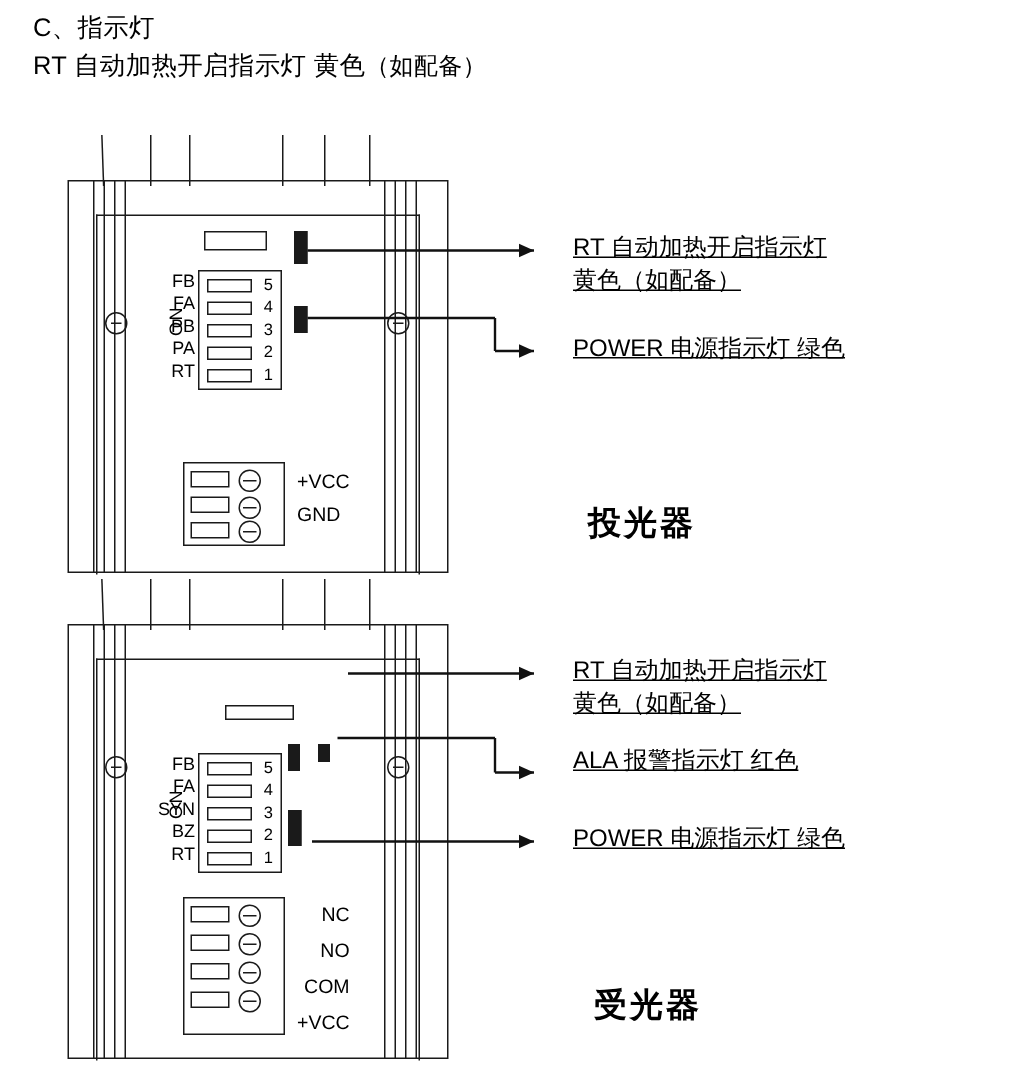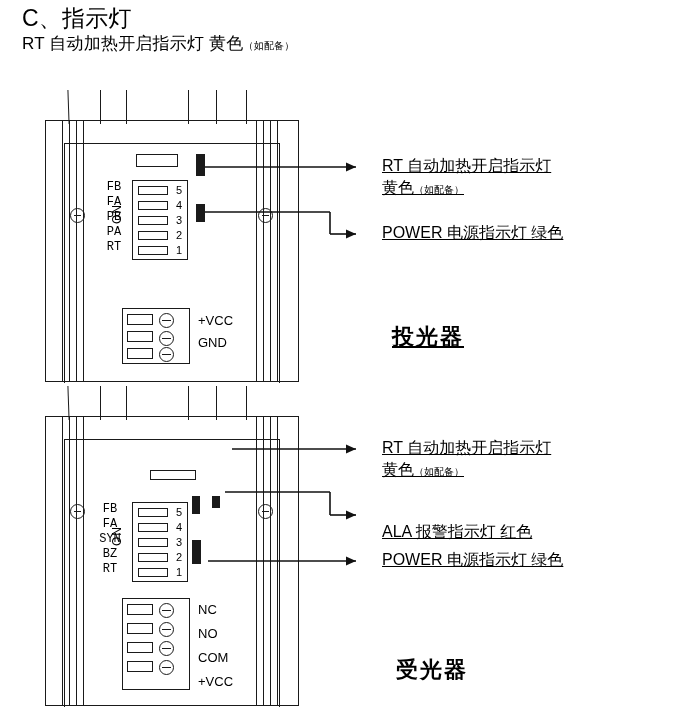--- a/index.html
+++ b/index.html
@@ -17,30 +17,30 @@
   }
 
   
   .header {
     position: absolute;
     left: 22px;
     top: 6px;
     width: 640px;
   }
   .header .line {
-    font-size: 23px;
+    font-size: 17px;
     line-height: 25px;
     white-space: nowrap;
     letter-spacing: 0.2px;
   }
   .header .line.small-note {
     font-size: 17px;
   }
   .note-small {
-    font-size: 10px;
+    font-size: 16px;
   }
 
   
   .figure {
     position: absolute;
   }
   .fig1 { left: 40px; top: 112px; }
   .fig2 { left: 40px; top: 408px; }
 
   .device {
@@ -169,24 +169,23 @@
   .dip .num.n3 { top: 34px; }
   .dip .num.n4 { top: 49px; }
   .dip .num.n5 { top: 64px; }
 
   
   .dip-labels {
     position: absolute;
     left: 58px;
     top: 68px;
     width: 32px;
-    text-align: center;
+    text-align: right;
     font-size: 12px;
     line-height: 15px;
-    font-family: Liberation Mono, monospace;
   }
   .dip-labels div { height: 15px; }
 
   
   .on-text {
     position: absolute;
     left: 70px;
     top: 112px;
     font-size: 12px;
     transform: rotate(-90deg);
@@ -389,21 +388,21 @@
     <div class="terminal" style="top:190px; height:92px;">
       <div class="cell" style="top:5px;"></div>
       <div class="cell" style="top:24px;"></div>
       <div class="cell" style="top:43px;"></div>
       <div class="cell" style="top:62px;"></div>
       <div class="screwhole" style="top:4px;"></div>
       <div class="screwhole" style="top:23px;"></div>
       <div class="screwhole" style="top:42px;"></div>
       <div class="screwhole" style="top:61px;"></div>
     </div>
-    <div class="term-labels" style="left:158px; top:190px; line-height:24px;">
+    <div class="term-labels" style="left:158px; top:190px; line-height:24px;text-align:right;">
       <div>NC</div>
       <div>NO</div>
       <div>COM</div>
       <div>+VCC</div>
     </div>
   </div>
 </div>
 
 <svg class="leaders" viewBox="0 0 683 712">
 
@@ -438,22 +437,22 @@
   <div>POWER 电源指示灯 绿色</div>
 </div>
 
 <div class="callout" style="left:382px; top:437px;">
   <div>RT 自动加热开启指示灯</div>
   <div>
     <span>黄色</span><span class="note-small">（如配备）</span>
   </div>
 </div>
 
-<div class="callout" style="left:382px; top:521px;">
+<div class="callout" style="left:382px; top:497px;">
   <div>ALA 报警指示灯 红色</div>
 </div>
 
 <div class="callout" style="left:382px; top:549px;">
   <div>POWER 电源指示灯 绿色</div>
 </div>
 
-<div class="caption" style="left:392px; top:322px;text-decoration:underline;">投光器</div>
+<div class="caption" style="left:392px; top:334px;">投光器</div>
 <div class="caption" style="left:396px; top:655px;">受光器</div>
 
 </body></html>

